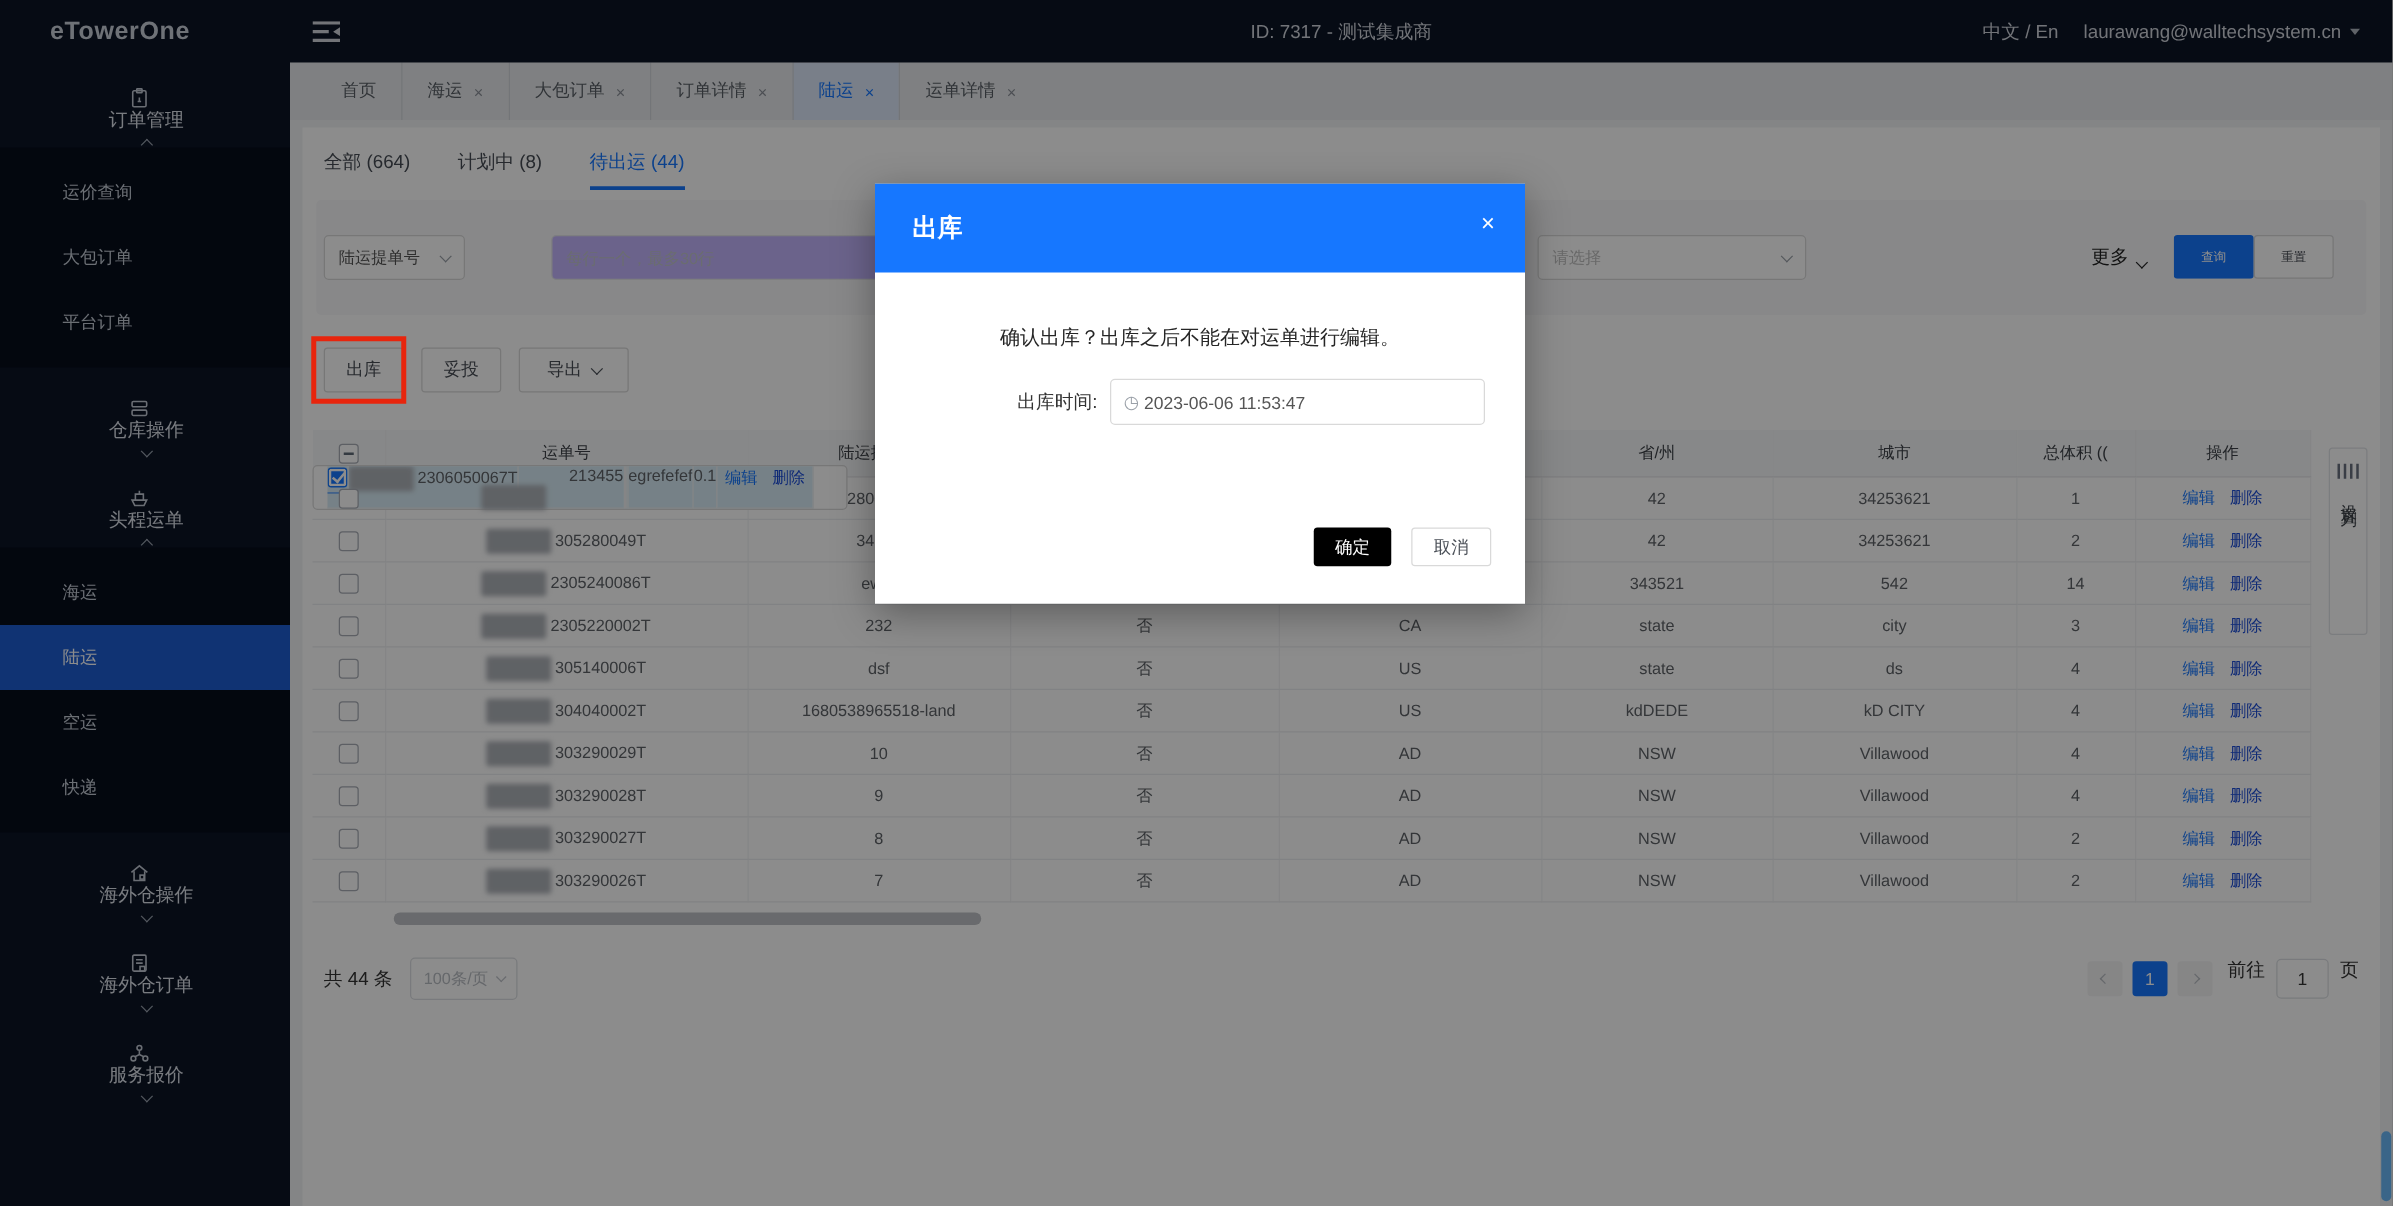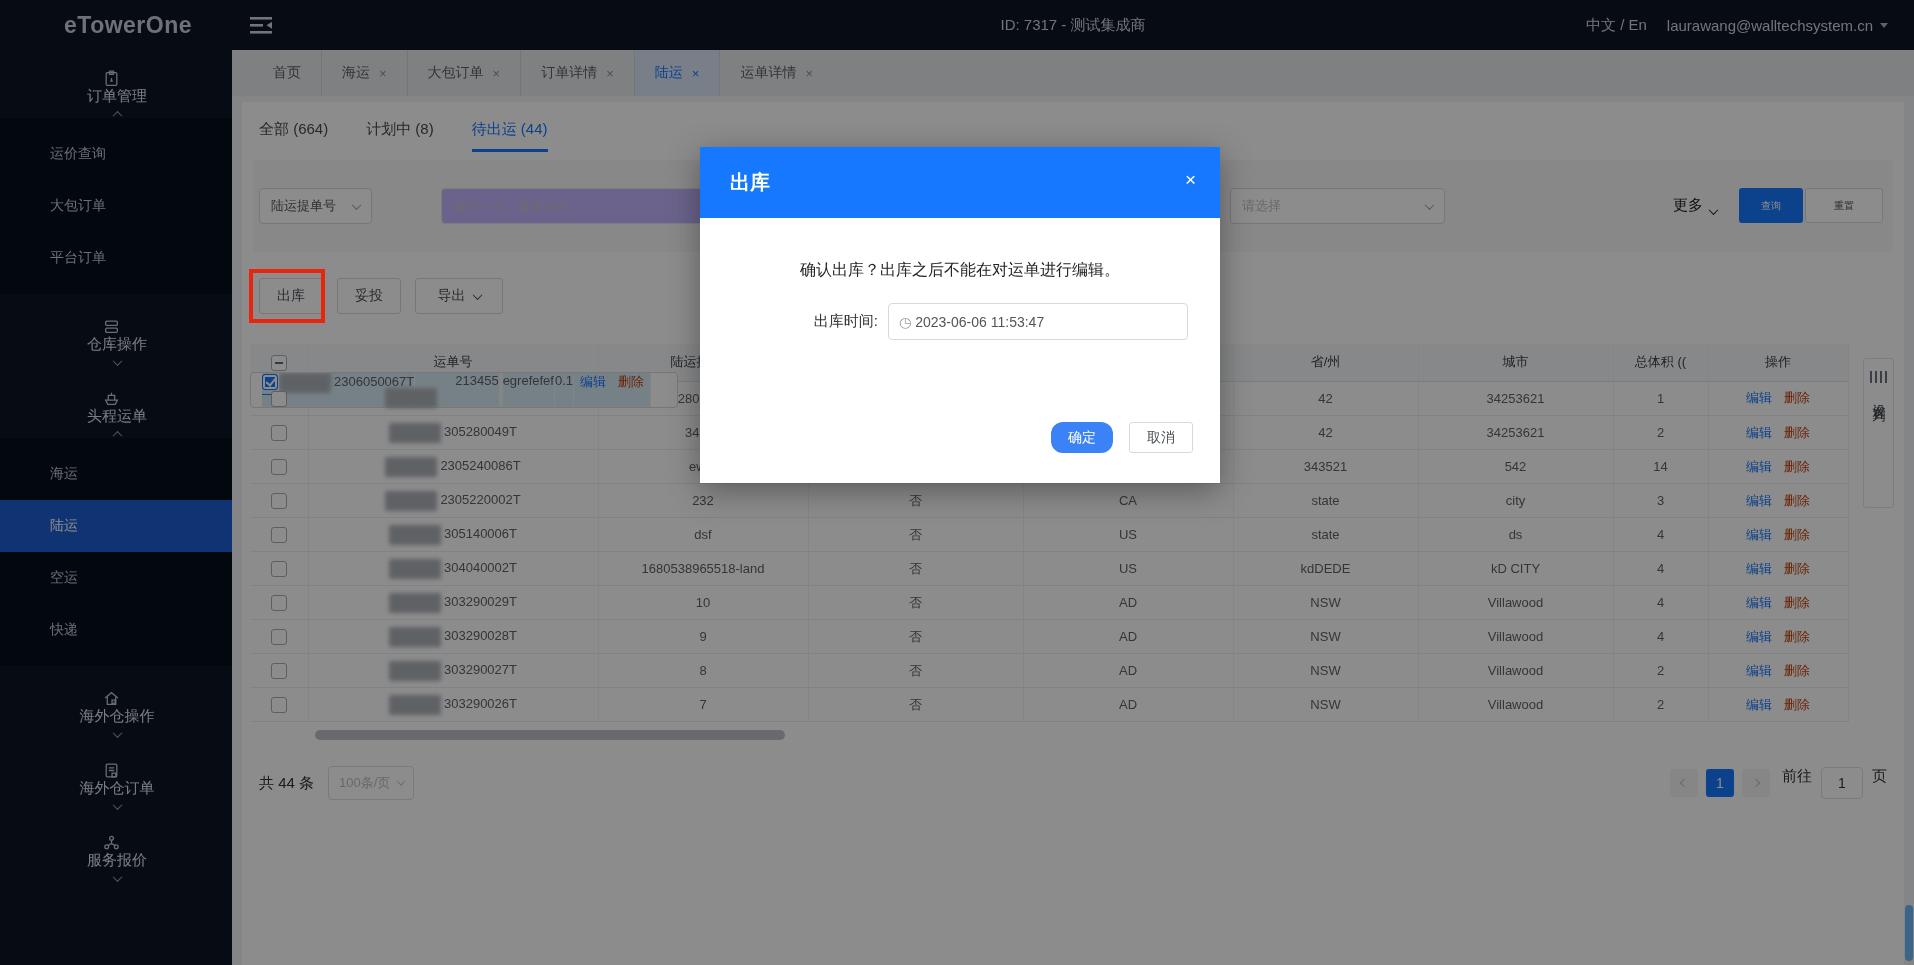--- a/index.html
+++ b/index.html
@@ -2,21 +2,21 @@
 <html><head>
 <meta charset="utf-8">
 <style>
   * { margin:0; padding:0; box-sizing:border-box; }
   html,body { width:1914px; height:965px; }
   body { font-family:"Liberation Sans","DejaVu Sans",sans-serif; background:#000; }
   .app { position:relative; width:1914px; height:965px; overflow:hidden; background:#f0f2f5; }
 
   
   .sidebar { position:absolute; left:0; top:0; width:232px; height:100%; background:#0c1526; z-index:5; overflow:hidden; }
-  .logo { height:50px; line-height:50px; padding-left:64px; font-size:23px; font-weight:bold; color:#c9cfd9; letter-spacing:.5px; }
+  .logo { height:50px; line-height:50px; padding-left:40px; font-size:20px; font-weight:bold; color:#c9cfd9; letter-spacing:.5px; }
   .menu { padding-top:0; }
   .mgroup { height:48px; margin-top:24px; display:flex; align-items:center; padding:0 22px 0 24px; color:#dde2ea; font-size:15px; cursor:pointer;flex-direction:column; }
   .mgroup:first-child { margin-top:20px; }
   .mgroup .micon { width:17px; height:17px; margin-right:11px; color:#c2c9d4; flex:none; }
   .mgroup .glabel { flex:1; }
   .submenu { background:#060d1a; padding:10px 0; }
   .smitem { height:52px; display:flex; align-items:center; padding-left:50px; color:#c3cad4; font-size:14px; cursor:pointer; }
   .smitem.active { background:#1e5ed2; color:#fff; }
   .chv { display:inline-block; width:7px; height:7px; border-right:1.6px solid currentColor; border-bottom:1.6px solid currentColor; }
   .chv.up { transform:rotate(-135deg) translate(-1px,-1px); }
@@ -59,21 +59,21 @@
   #linesInput { position:absolute; left:188px; top:28px; width:332px; height:36px; background:#c4b5fd; border:1px solid #e3e5e9; border-radius:4px; font-size:13px; color:#555; padding:0 11px; font-family:inherit; }
   #linesInput::placeholder { color:#c2c6cc; }
   .plabel { position:absolute; left:952px; top:38px; font-size:14px; color:#333; }
   #provSel { left:977px; width:215px; }
   .more { position:absolute; right:176px; top:36px; font-size:15px; color:#222; display:flex; align-items:flex-end; gap:7px; cursor:pointer; }
   .more .chv { margin-top:-2px; }
   .btn { height:35px; border-radius:3px; font-size:10px; display:inline-flex; align-items:center; justify-content:center; cursor:pointer; border:1px solid transparent; }
   .btn.primary { background:#1677ff; color:#fff; }
   .btn.plain { background:#fff; color:#4a4f57; border-color:#d9d9d9; }
   #searchBtn { position:absolute; right:90px; top:28px; width:64px; }
-  #resetBtn { position:absolute; right:10px; top:28px; width:78px; }
+  #resetBtn { position:absolute; right:26px; top:28px; width:64px; }
 
   
   .actions { position:relative; margin-top:26px; height:36px; display:flex; gap:14px; padding-left:6px; }
   .abtn { height:36px; border:1px solid #d9d9d9; border-radius:3px; background:#fff; color:#4a4f57; font-size:14px; display:inline-flex; align-items:center; justify-content:center; gap:8px; cursor:pointer; }
   #outboundBtn { width:64px; }
   #deliveredBtn { width:64px; }
   #exportBtn { width:88px; }
   .annotation { position:absolute; left:-4px; top:-9px; width:76px; height:54px; border:4px solid #e8250d; z-index:60; pointer-events:none; }
 
   
@@ -85,21 +85,21 @@
   tr.sel td { background:#d8ecf6; }
   col.c-cb{width:58px} col.c-wb{width:290px} col.c-ld{width:210px} col.c-fl{width:215px} col.c-cn{width:210px} col.c-pr{width:185px} col.c-ct{width:195px} col.c-vo{width:95px} col.c-op{width:140px}
   .cb { display:inline-block; width:16px; height:16px; border:1px solid #a9aeb6; border-radius:3px; background:#fff; position:relative; vertical-align:middle; cursor:pointer; }
   .cb.ind::after { content:""; position:absolute; left:3px; right:3px; top:6px; height:2.5px; background:#5f6a77; }
   .cb.checked { background:#1677ff; border-color:#1677ff; box-shadow:0 0 0 2px #fff inset; }
   .cb.checked::after { content:""; position:absolute; left:4.5px; top:1.5px; width:4px; height:8px; border-right:2px solid #fff; border-bottom:2px solid #fff; transform:rotate(40deg); }
   tr.sel .cbwrap { outline:1px solid #1677ff; outline-offset:4px; }
   .redact { display:inline-block; width:52px; height:20px; background:#aeb2b8; filter:blur(2px); border-radius:2px; vertical-align:middle; margin-right:3px; }
   .cut-left { text-align:left; padding-left:40px; }
   .ops a { text-decoration:none; color:#1677ff; margin:0 6px; cursor:pointer; }
-  .ops a.del { color:#c2410c; }
+  .ops a.del { color:#1d4ed8; }
 
   
   .settings { position:absolute; left:1610px; top:14px; width:31px; height:150px; background:#fff; border:1px solid #e1e3e7; border-radius:3px; display:flex; flex-direction:column; align-items:center; padding-top:12px; gap:10px; cursor:pointer; }
   .colbars { display:flex; gap:2.5px; }
   .colbars i { width:2.5px; height:12px; background:#6b7280; display:block; }
   .vtext { writing-mode:vertical-rl; font-size:13px; color:#3c4147; letter-spacing:3px; }
 
   
   .hscroll { position:relative; width:1598px; height:10px; margin-top:8px; }
   .hscroll .thumb { position:absolute; left:62px; top:0; width:470px; height:10px; background:#c0c2c6; border-radius:5px; }
@@ -127,21 +127,21 @@
   .mclose { position:absolute; right:24px; top:22px; color:#fff; font-size:19px; cursor:pointer; }
   .mclose::before { content:"×"; }
   .mmsg { margin-top:42px; text-align:center; font-size:16px; color:#262626; }
   .mform { margin-top:22px; display:flex; align-items:center; }
   .mlabel { width:178px; text-align:right; font-size:15px; color:#333; flex:none; }
   .mtime { margin-left:10px; width:300px; height:37px; border:1px solid #d9d9d9; border-radius:4px; display:flex; align-items:center; padding-left:10px; gap:4px; font-size:14px; color:#555; cursor:pointer; }
   .clock { color:#9aa0a8; font-size:14px; }
   .clock::before { content:"◷"; }
   .mbtns { position:absolute; right:27px; top:275px; display:flex; gap:16px; }
   .mbtn { height:31px; border-radius:3px; font-size:14px; padding:0 17px; display:inline-flex; align-items:center; cursor:pointer; }
-  .mbtn.ok { background:#3b82f6; color:#fff;border-radius:12px; }
+  .mbtn.ok { background:#000000; color:#fff; }
   .mbtn.cancel { background:#fff; border:1px solid #d9d9d9; color:#4a4f57; }
 
   .micon svg { display:block; width:100%; height:100%; }
 </style>
 </head>
 <body>
 
 <div class="app">
 
   <div class="sidebar">

